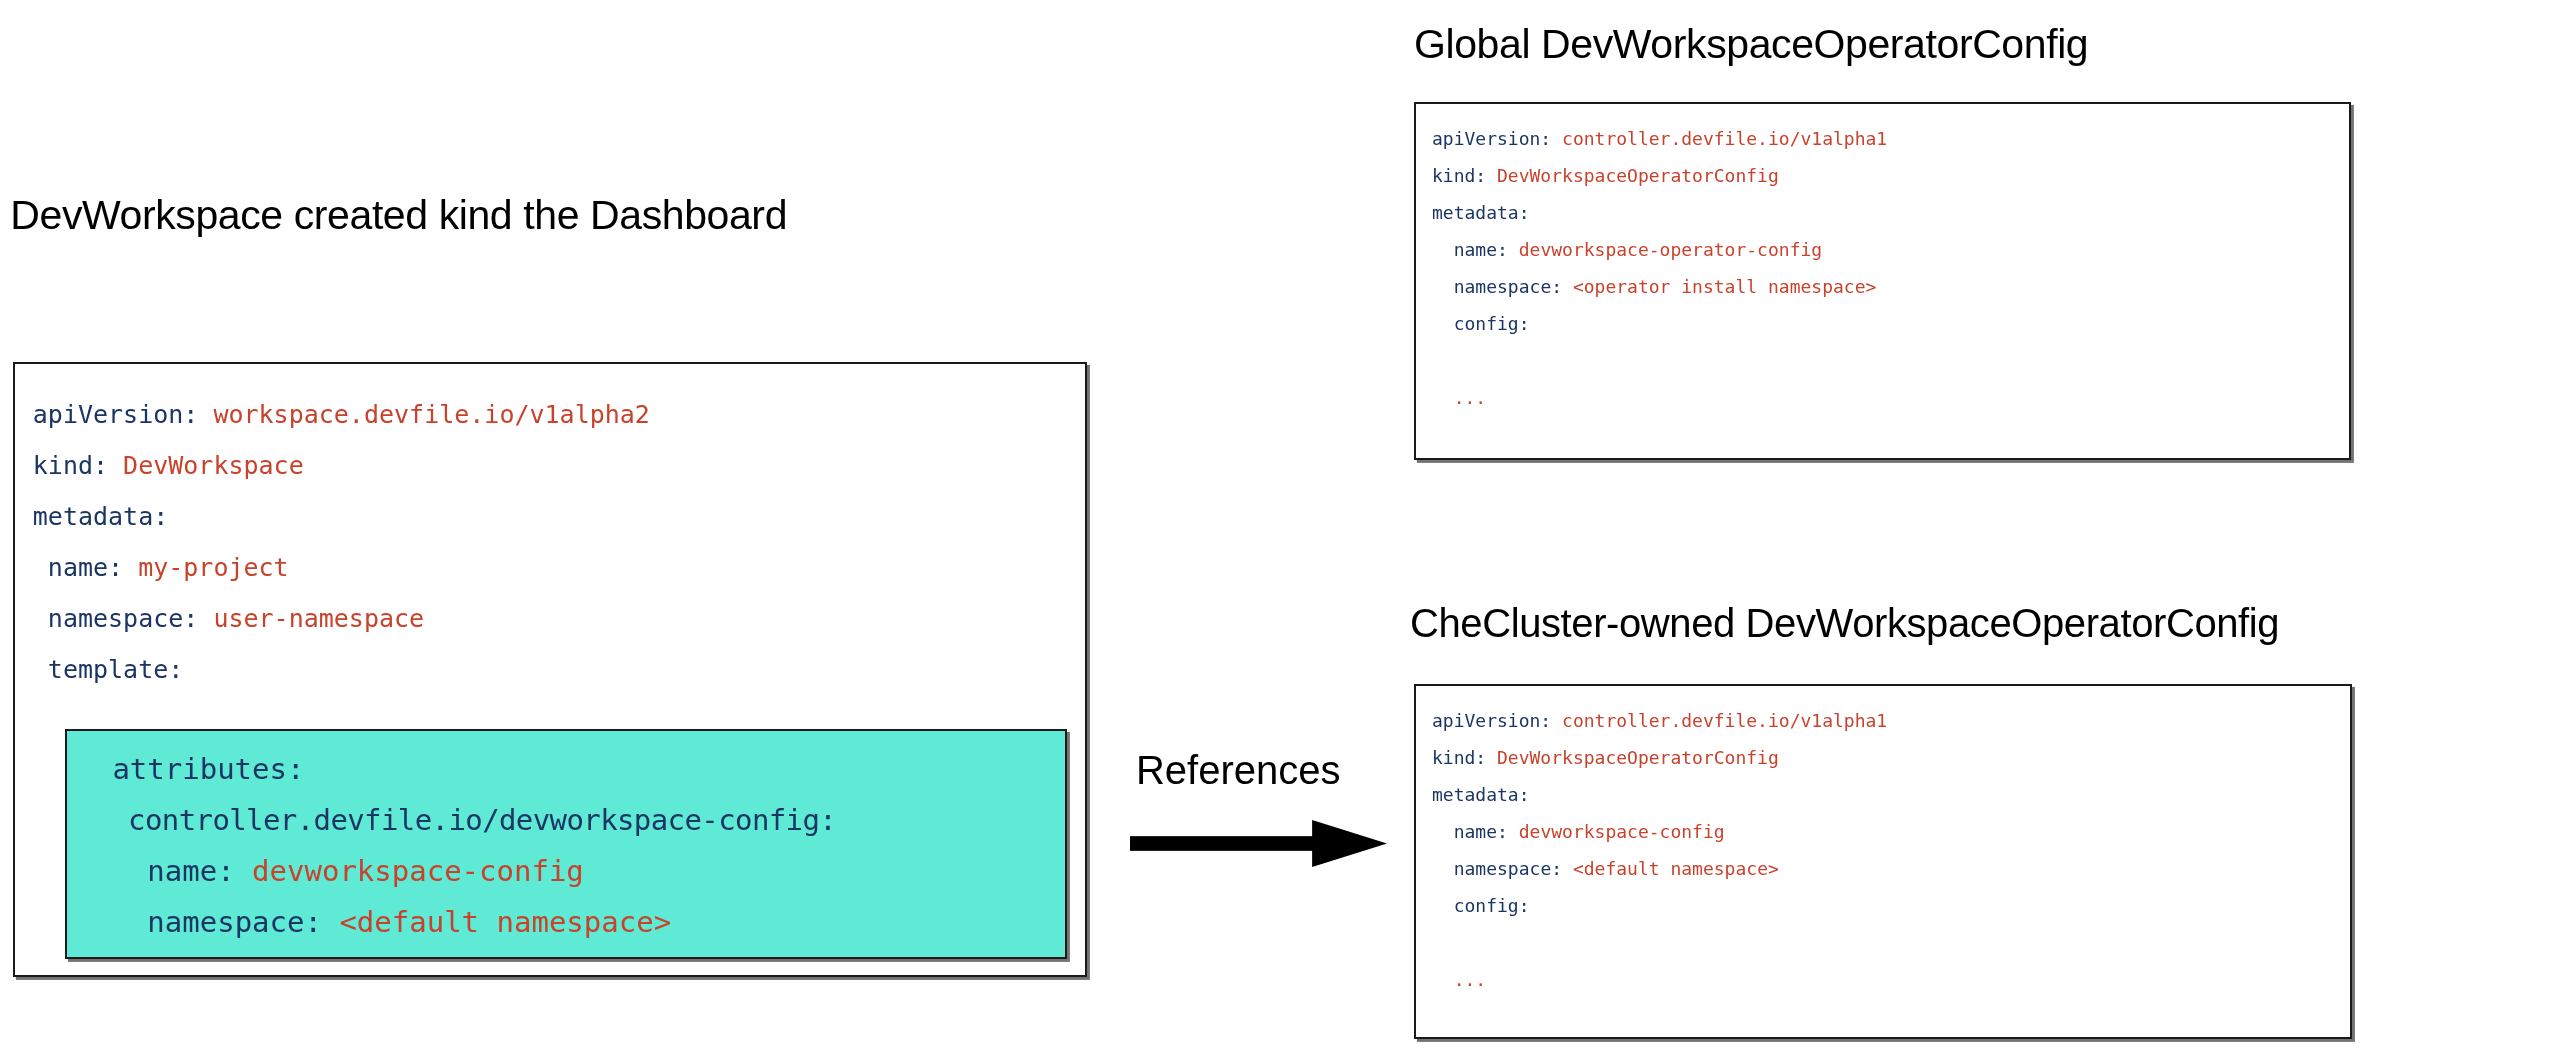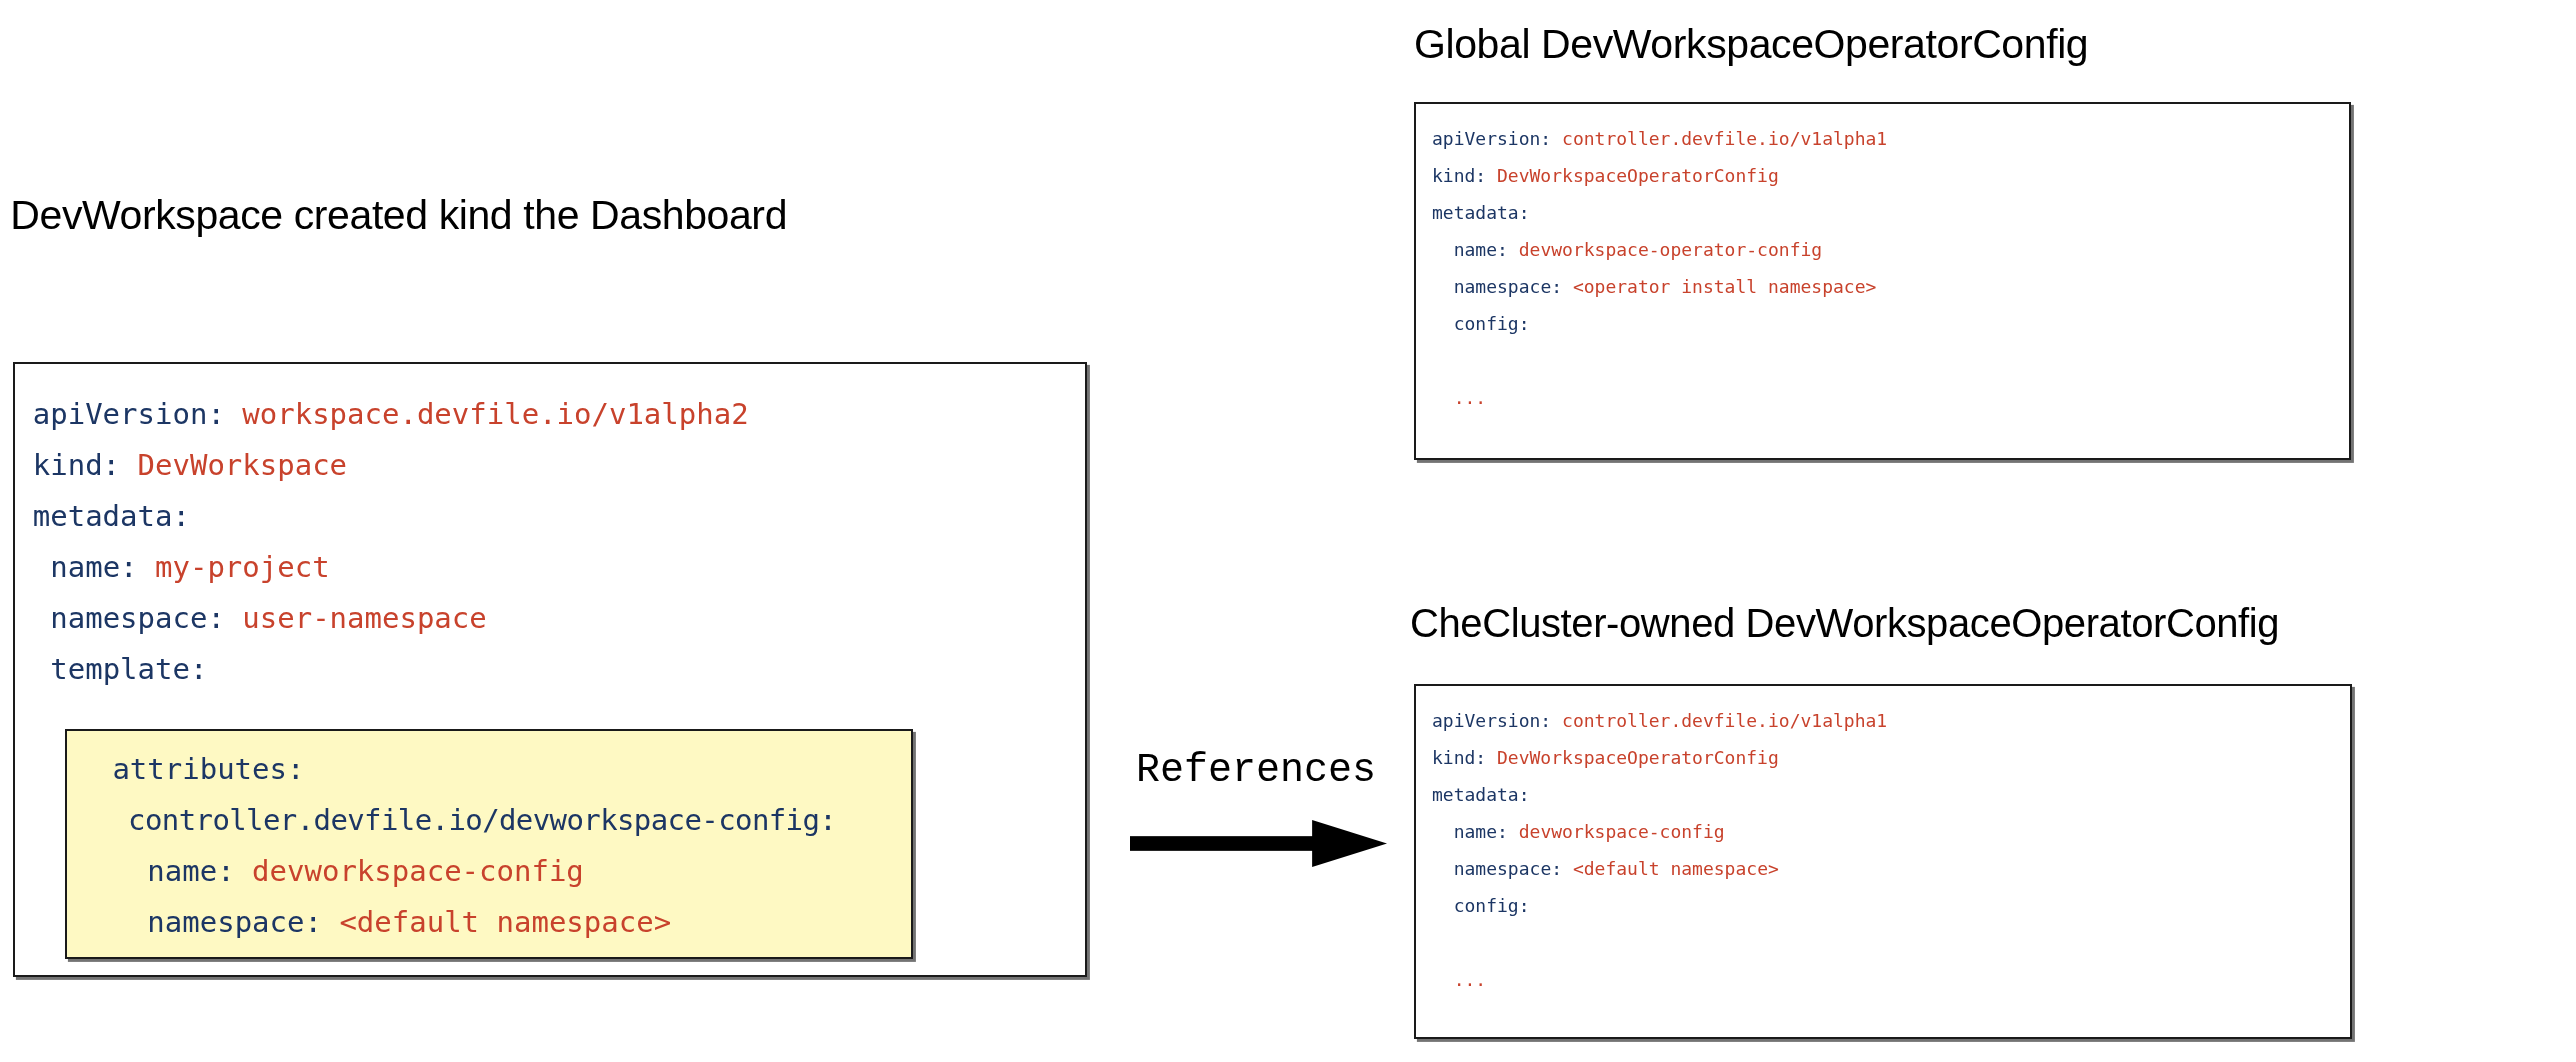--- a/index.html
+++ b/index.html
@@ -46,32 +46,32 @@
     white-space: pre;
   }
   .val { color: #c8422c; }
   .key { color: #1c3664; }
 
   
   #left-code {
     position: absolute;
     left: 17.6px;
     top: 25px;
-    font-size: 29px;
+    font-size: 25px;
     line-height: 51px;
   }
 
   
   #highlight-box {
     position: absolute;
     left: 50px;
     top: 365px;
-    width: 848px;
+    width: 1002px;
     height: 230px;
-    background: #fef9c3;
+    background: #5eead4;
     border: 2.2px solid #1a1a1a;
     box-sizing: border-box;
     box-shadow: 2.9px 2.9px 0 rgba(0,0,0,0.55);
     overflow: hidden;
   }
   #highlight-code {
     position: absolute;
     left: 10.3px;
     top: 13.2px;
     font-size: 29px;
@@ -95,21 +95,21 @@
     width: 264px;
     height: 132px;
   }
   #references-label {
     position: absolute;
     left: 5.9px;
     top: 0px;
     font-size: 40px;
     color: #000000;
     white-space: nowrap;
-    font-family: Liberation Mono, monospace;
+    font-family: Liberation Sans, sans-serif;
   }
   #arrow-svg {
     position: absolute;
     left: 0px;
     top: 66px;
   }
 </style>
 </head>
 <body>
 

